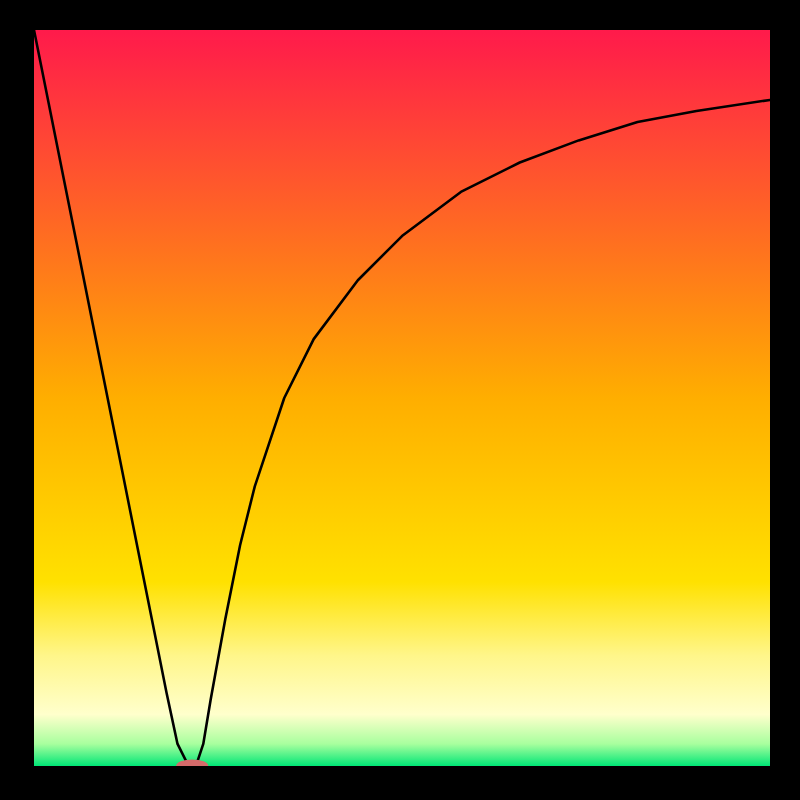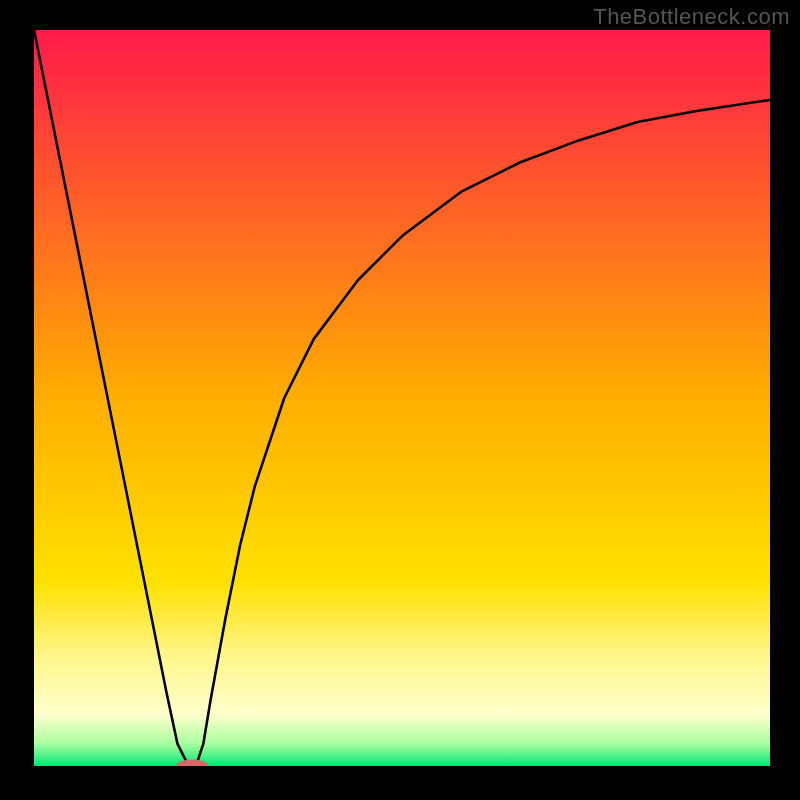--- a/index.html
+++ b/index.html
@@ -37,21 +37,20 @@
   }
   svg {
     display: block;
   }
 </style>
 </head>
 <body>
 
 <div class="frame">
 
-  <div class="watermark">TheBottleneck.com</div>
 
   <div class="plot-area">
     <svg id="chart-svg" viewBox="0 0 100 100" preserveAspectRatio="none" width="736" height="736">
       <defs>
         <linearGradient id="bg-grad" x1="0" y1="0" x2="0" y2="1">
             <stop offset="0%" stop-color="#ff1a4b"></stop>
             <stop offset="50%" stop-color="#ffae00"></stop>
             <stop offset="75%" stop-color="#ffe100"></stop>
             <stop offset="85%" stop-color="#fff68a"></stop>
             <stop offset="93%" stop-color="#ffffcc"></stop>

